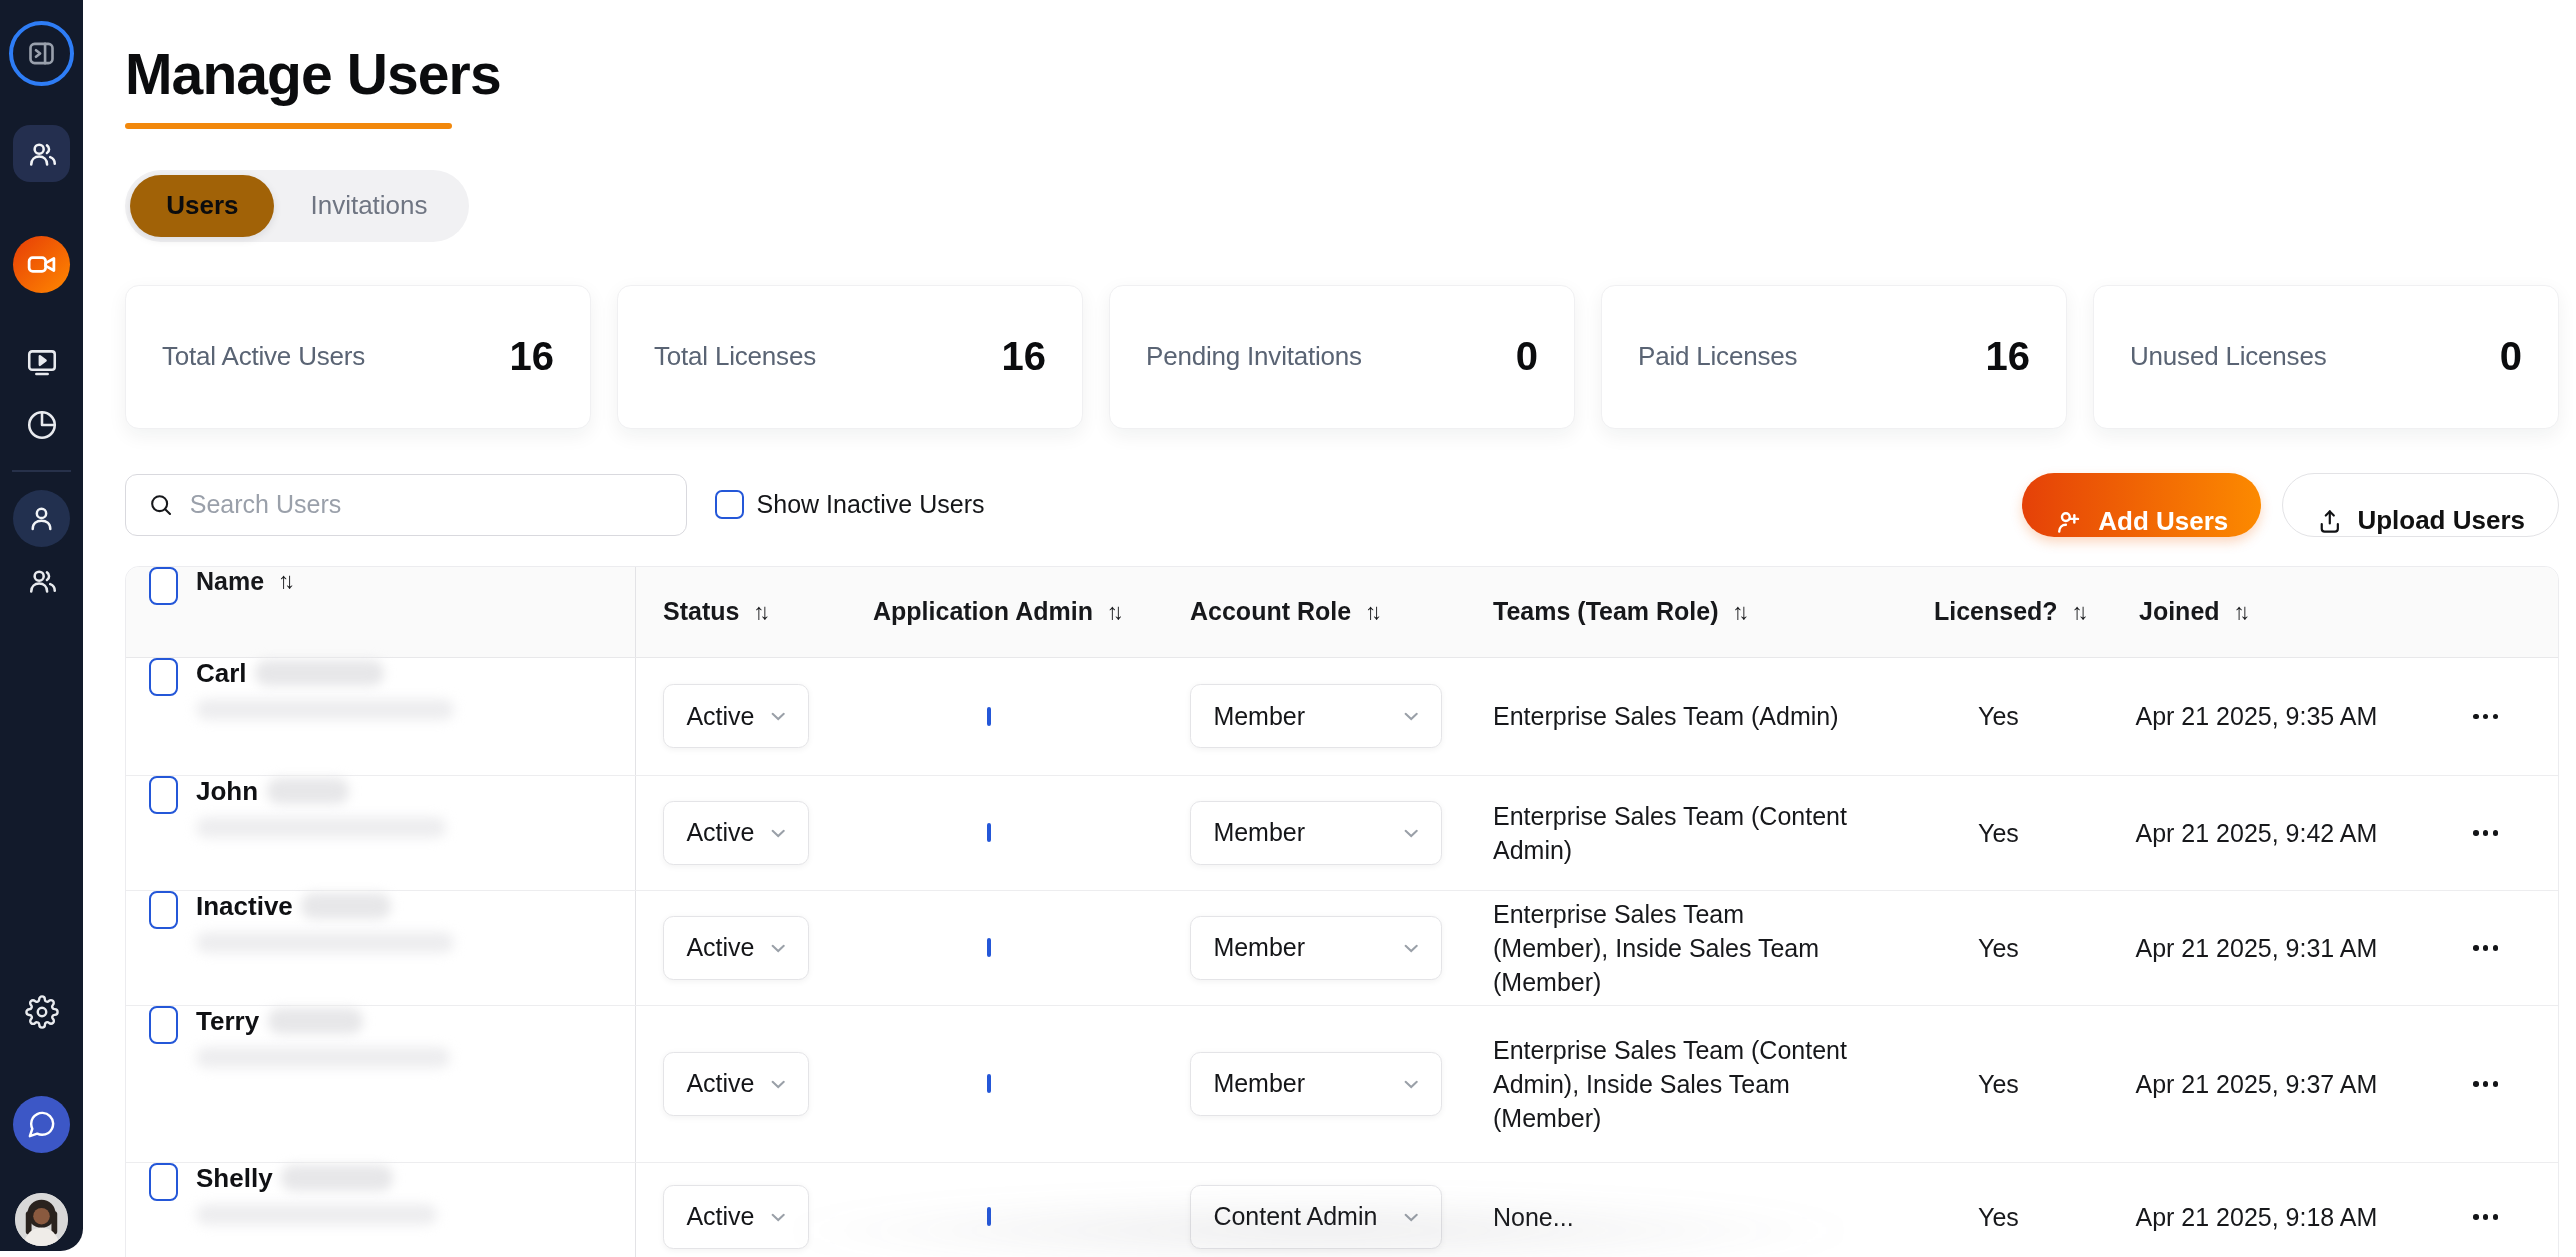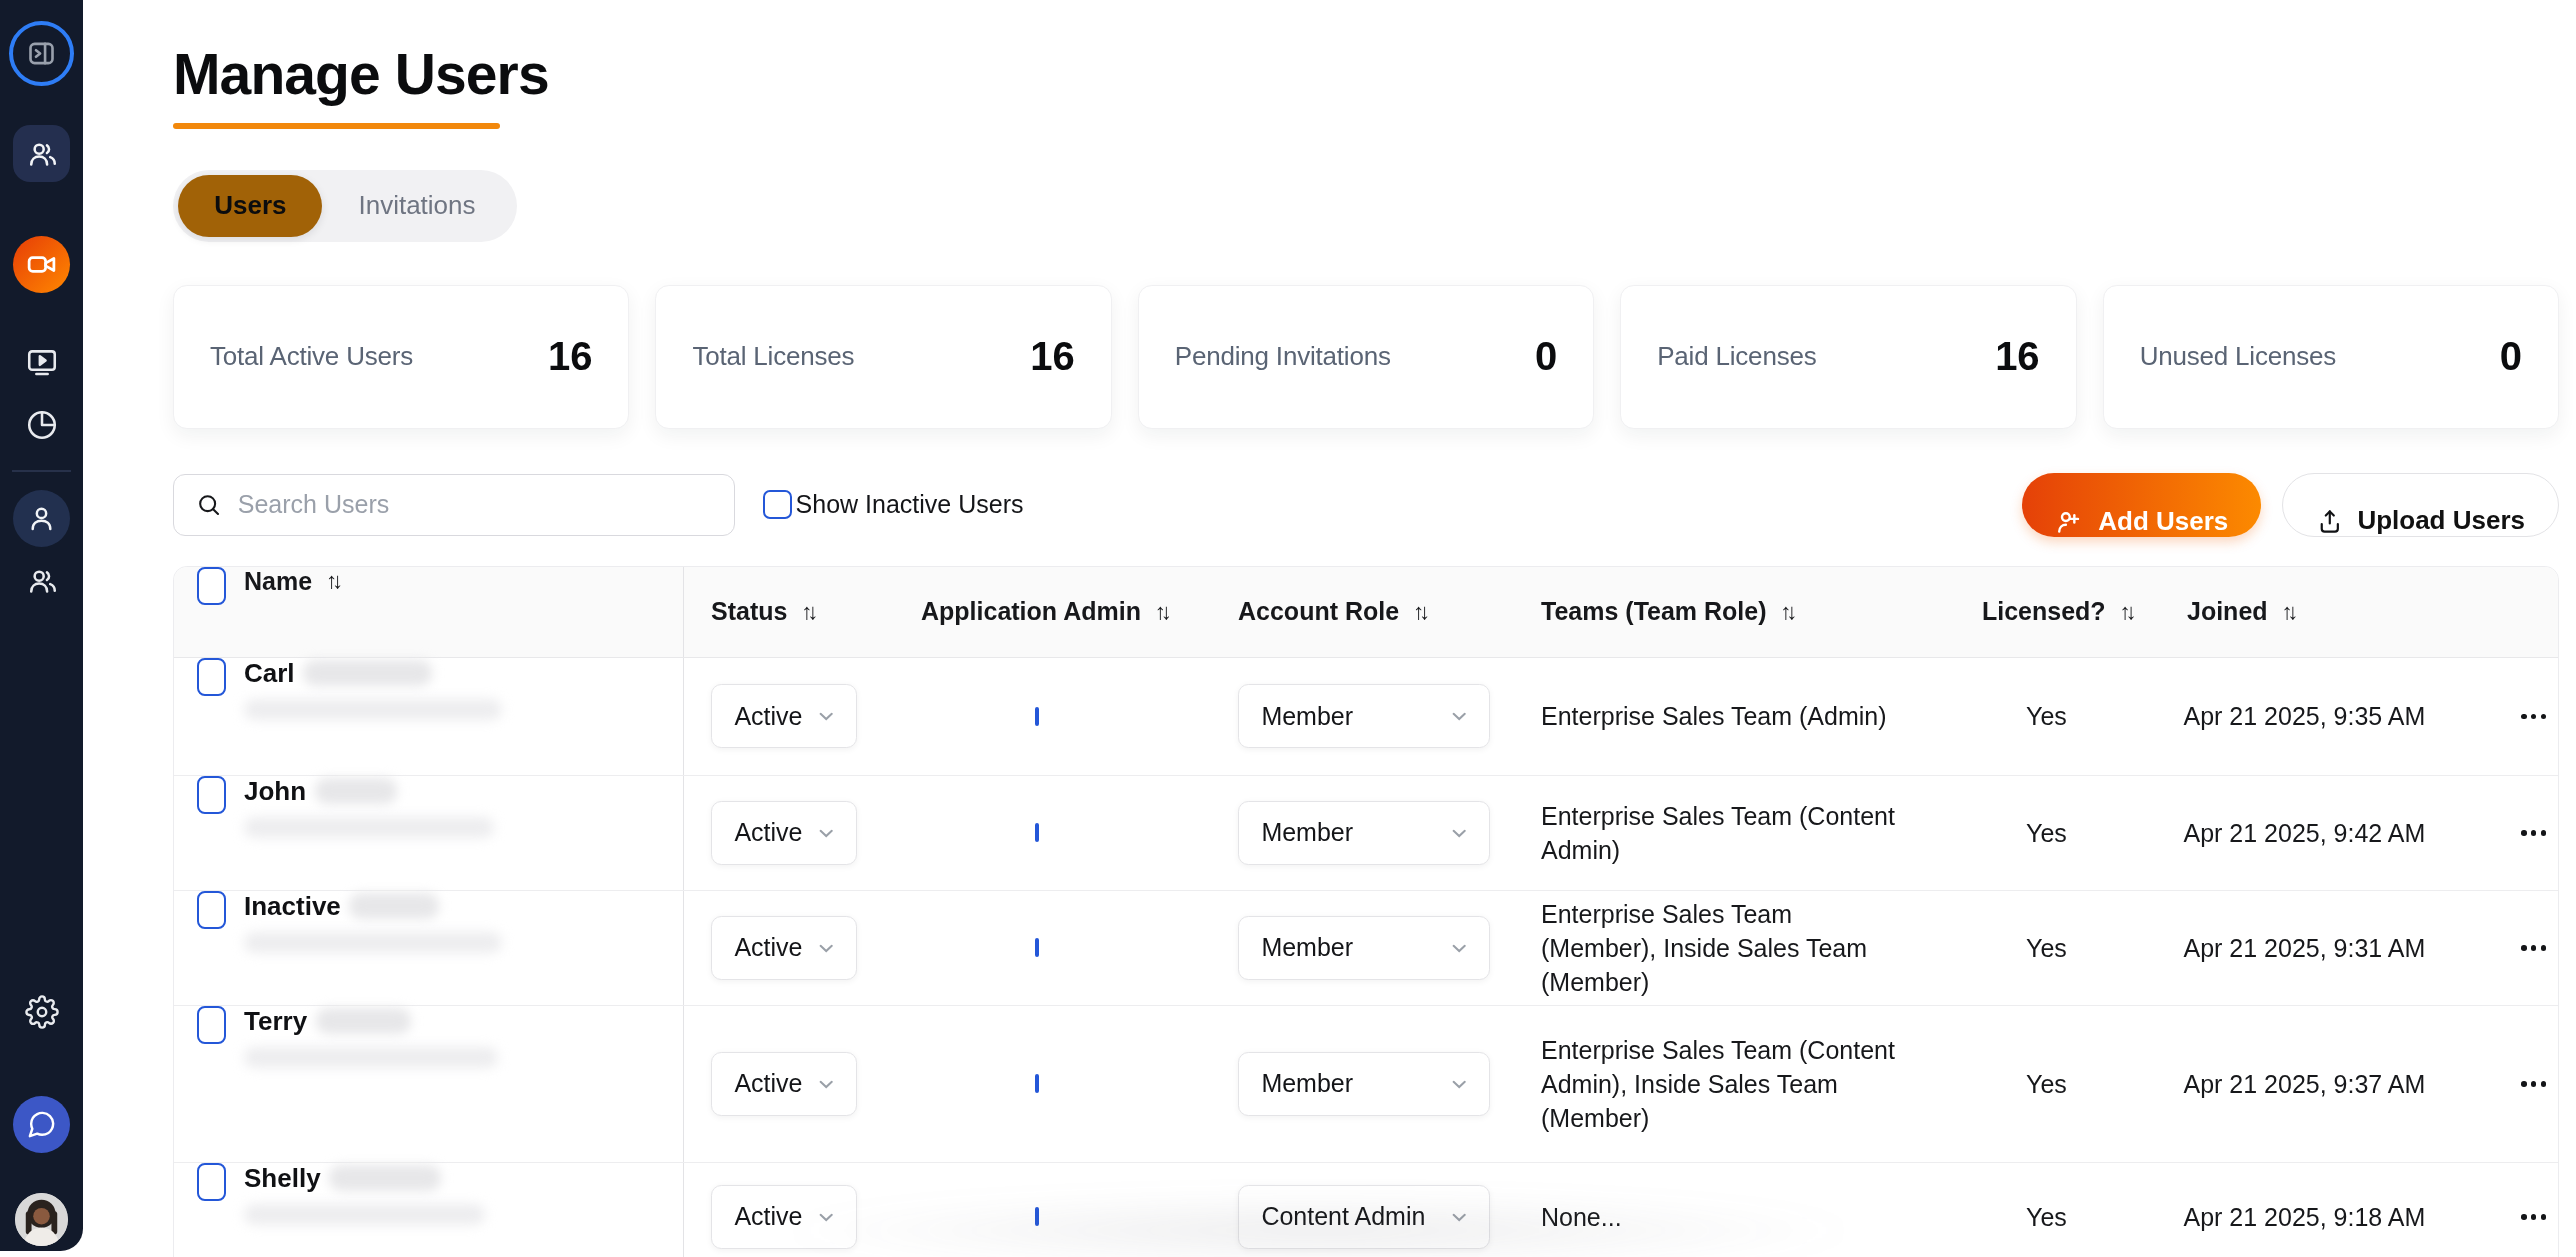--- a/index.html
+++ b/index.html
@@ -17,21 +17,21 @@
     display:flex; align-items:center; justify-content:center; }
   .circ-btn { width:57px; height:57px; border-radius:50%;
     display:flex; align-items:center; justify-content:center; }
   .circ-orange { background:linear-gradient(135deg,#e63d07,#ff8800); }
   .circ-navy { background:#22304f; }
   .circ-blue { background:#3c57c6; }
   .sdivider { position:absolute; left:12px; width:59px; height:1.7px; background:#27314a; }
   .avatar { width:53px; height:53px; border-radius:50%; overflow:hidden; background:#d8d8d8; }
 
   
-  .main { position:absolute; left:83px; top:0; right:0; bottom:0; padding:41px 17px 0 90px; }
+  .main { position:absolute; left:83px; top:0; right:0; bottom:0; padding:41px 17px 0 42px; }
   .page-title { font-size:57px; font-weight:700; letter-spacing:-0.9px; color:#0b0c0e; }
   .title-underline { width:327px; height:6px; background:#f2880c; border-radius:3.4px; margin-top:15.5px; }
 
   .tabs { display:inline-flex; align-items:center; background:#f1f1f3; border-radius:36px;
     padding:5.2px; margin-top:41px; }
   .tab { font-size:26px; padding:15.5px 36px; border-radius:31px; color:#6f7582; font-weight:400; cursor:pointer; }
   .tab.active { background:#a16207; color:#0b0c0e; font-weight:700;
     box-shadow:0 2.6px 8.6px rgba(20,20,30,.10); }
 
   .cards { display:flex; gap:26px; margin-top:43px; }
@@ -43,21 +43,21 @@
 
   .controls { display:flex; align-items:center; margin-top:45px; height:62px; }
   .searchbox { width:562px; height:62px; border:0.9px solid #d9d9de; border-radius:12px;
     display:flex; align-items:center; padding:0 17px 0 20.7px; background:#fff; }
   .searchbox input { border:none; outline:none; font-size:25px; margin-left:15.5px; flex:1;
     font-family:inherit; color:#111; background:transparent; }
   .searchbox input::placeholder { color:#9aa0aa; }
   .cb { width:29px; height:38px; border:2.6px solid #2457d8; border-radius:7.8px; background:#fff;
     flex:none; cursor:pointer; }
   .cb.square { height:29px; width:29px; border-radius:6.9px; }
-  .show-inactive { display:flex; align-items:center; margin-left:27.6px; gap:4px; }
+  .show-inactive { display:flex; align-items:center; margin-left:27.6px; gap:13px; }
   .show-inactive span { font-size:25px; font-weight:500; color:#141518; }
   .btns { margin-left:auto; display:flex; gap:20.7px; }
   .btn { height:64px; border-radius:33px; display:flex; align-items:flex-end; gap:13.8px;
     padding:0 33px; font-size:26px; font-weight:700; cursor:pointer; }
   .btn-orange { background:linear-gradient(90deg,#e54108,#fc8a00); color:#fff; border:none;
     box-shadow:0 5.2px 12px rgba(240,100,10,.25); }
   .btn-white { background:#fff; color:#111; border:1.7px solid #e3e3e6; }
 
   
   .table { margin-top:30px; border:0.9px solid #ececef; border-radius:13.8px 13.8px 0 0;

